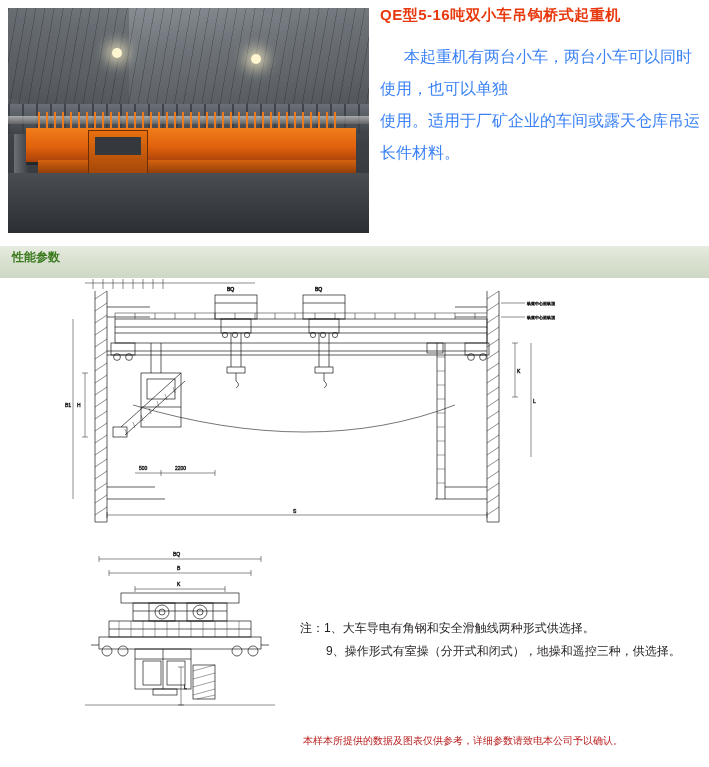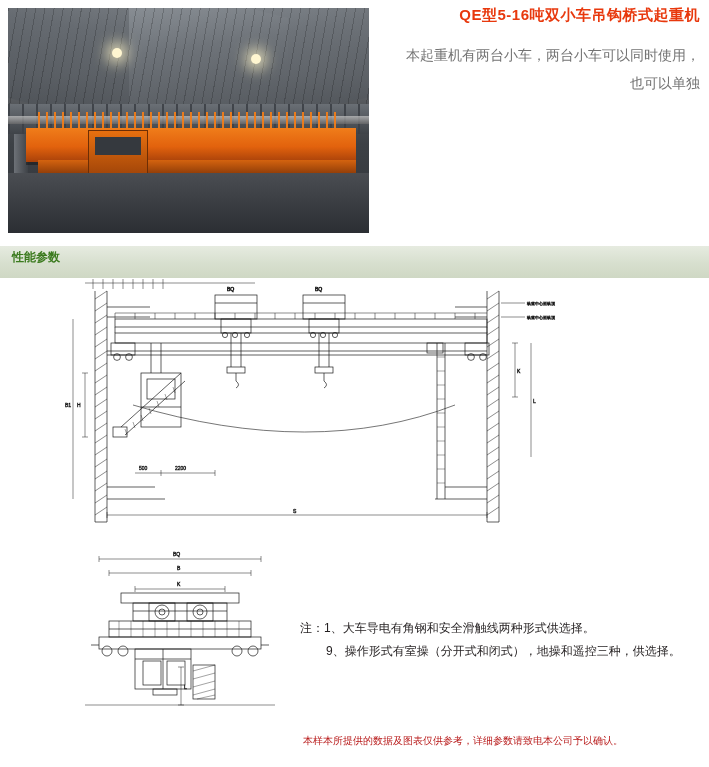--- a/index.html
+++ b/index.html
@@ -14,21 +14,20 @@
     color: #231f20;
     position: relative;
     overflow: hidden;
   }
 
   
   .top-section {
     position: relative;
     width: 667px;
     height: 236px;
-    text-align: right;
   }
   .photo {
     position: absolute;
     left: 8px;
     top: 8px;
     width: 361px;
     height: 225px;
     overflow: hidden;
     background: #2a2d33;
   }
@@ -151,23 +150,23 @@
   .product-title {
     color: #e8380d;
     font-weight: bold;
     font-size: 15px;
     letter-spacing: .5px;
     margin: 6px 0 0 0;
     white-space: nowrap;
   }
   .product-desc {
     margin-top: 16px;
-    font-size: 14px;
+    font-size: 16px;
     line-height: 2.0;
-    color: #737373;
+    color: #3b82f6;
     text-indent: 24px;
   }
   .product-desc p { margin: 0; }
   .product-desc p + p { text-indent: 0; }
 
   
   .section-bar {
     position: absolute;
     left: 0;
     top: 246px;
@@ -245,20 +244,21 @@
     <div class="hookblock b2"></div>
     <div class="lamp l1"></div>
     <div class="lamp l2"></div>
     <div class="floor"></div>
   </div>
 
   <div class="top-text">
     <div class="product-title">QE型5-16吨双小车吊钩桥式起重机</div>
     <div class="product-desc">
       <p>本起重机有两台小车，两台小车可以同时使用，也可以单独</p>
+      <p>使用。适用于厂矿企业的车间或露天仓库吊运长件材料。</p>
     </div>
   </div>
 </div>
 
 <div class="section-bar">
   <span class="title">性能参数</span>
 </div>
 
 <div class="drawing-area">
 

